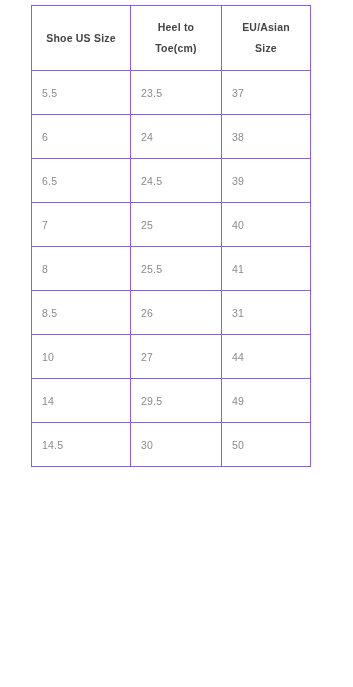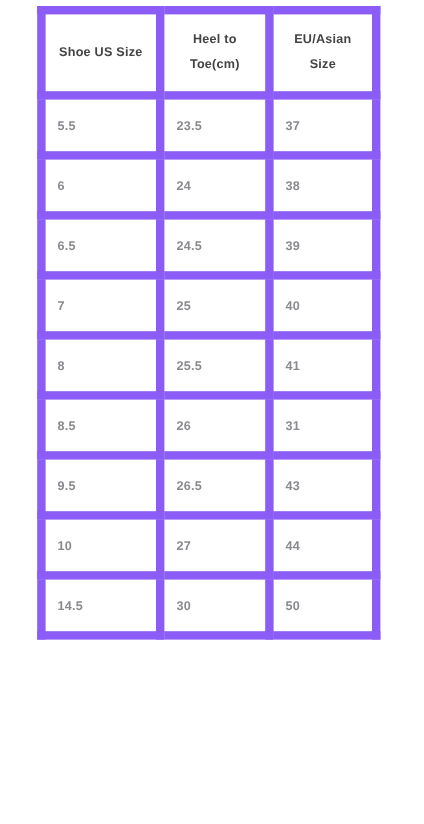--- a/index.html
+++ b/index.html
@@ -23,39 +23,39 @@
     width: 279px;
     border-collapse: collapse;
     table-layout: fixed;
   }
   table.size-table col.c1 { width: 99px; }
   table.size-table col.c2 { width: 91px; }
   table.size-table col.c3 { width: 89px; }
 
   table.size-table th,
   table.size-table td {
-    border: 7px solid #8b5cf6;
+    border: 1px solid #8b5cf6;
     padding: 0;
     vertical-align: middle;
   }
   table.size-table thead th {
     height: 64px;
     text-align: center;
     font-size: 10.5px;
     font-weight: bold;
     color: #444444;
     letter-spacing: 0.2px;
     line-height: 21px;
     padding: 0 6px;
   }
   table.size-table tbody td {
     height: 43px;
     text-align: left;
     font-size: 10.5px;
-    font-weight: bold;
+    font-weight: normal;
     color: #8a8a8f;
     letter-spacing: 0.2px;
     padding: 0 0 0 10px;
   }
   .hdr-line { display: block; }
 </style>
 </head>
 <body>
 
 <div class="table-wrap">
@@ -105,28 +105,28 @@
           <td>8</td>
           <td>25.5</td>
           <td>41</td>
         </tr>
         <tr>
           <td>8.5</td>
           <td>26</td>
           <td>31</td>
         </tr>
         <tr>
-          <td>9.5</td>
-          <td>26.5</td>
-          <td>43</td>
-        </tr>
-        <tr>
           <td>10</td>
           <td>27</td>
           <td>44</td>
+        </tr>
+        <tr>
+          <td>14</td>
+          <td>29.5</td>
+          <td>49</td>
         </tr>
         <tr>
           <td>14.5</td>
           <td>30</td>
           <td>50</td>
         </tr>
       </tbody>
   </table>
 </div>
 

